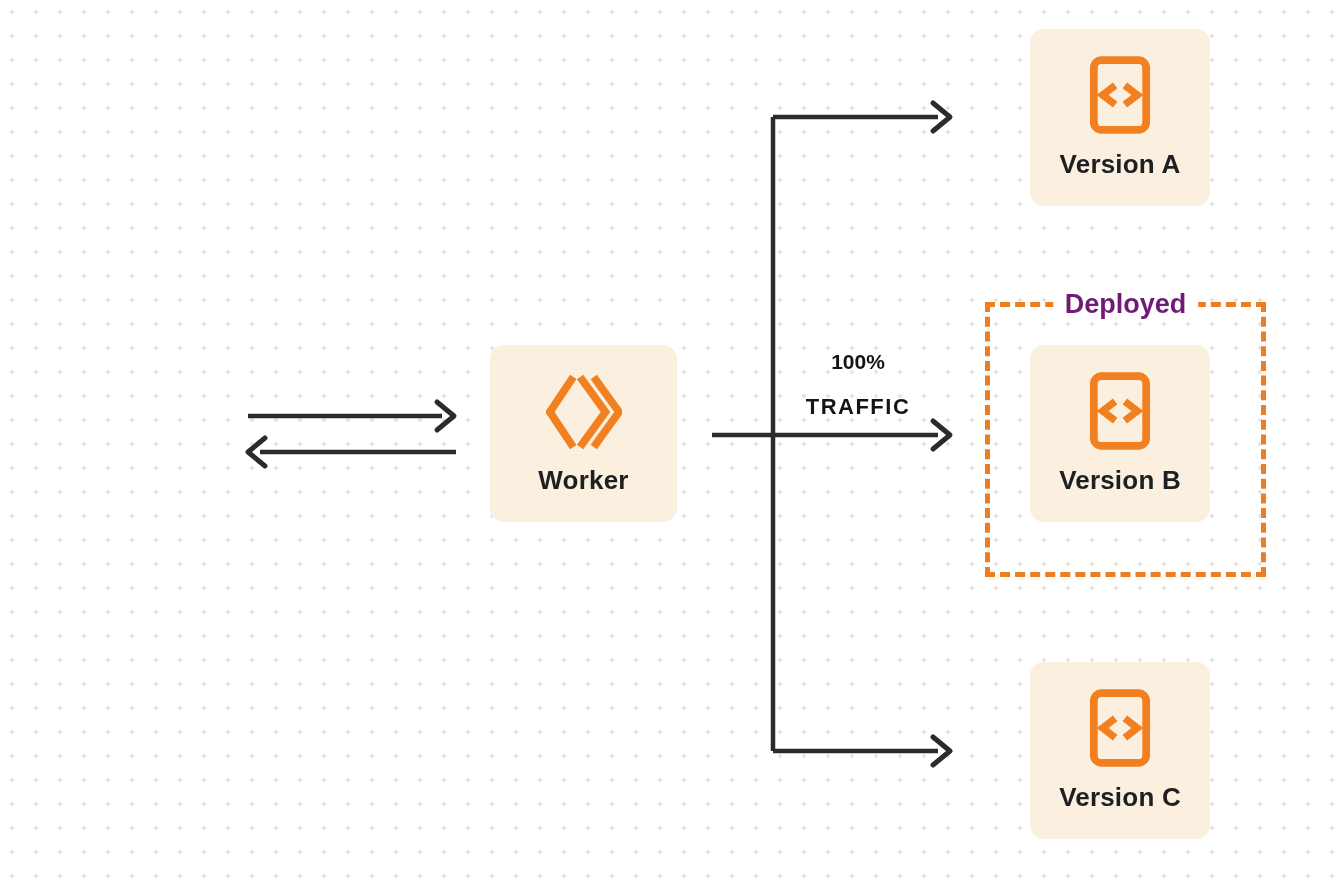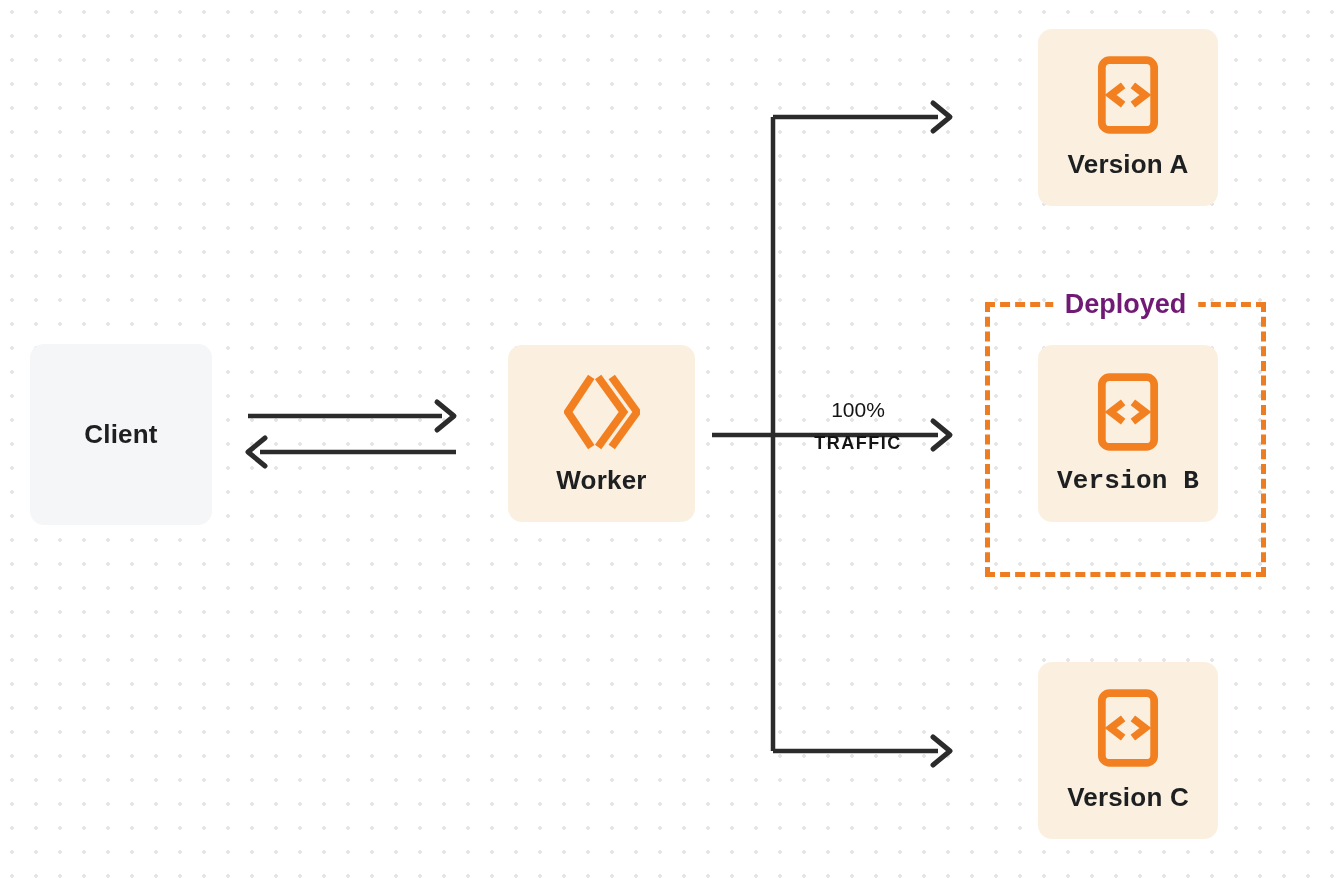--- a/index.html
+++ b/index.html
@@ -24,24 +24,24 @@
     justify-content: center;
     z-index: 2;
   }
   .node-label {
     font-weight: 700;
     font-size: 26px;
     letter-spacing: 0.2px;
     color: #1d1f21;
   }
   .node-client { left: 30px; top: 344px; width: 182px; height: 181px; background: #f5f6f7; }
-  .node-worker { left: 508px; top: 345px; width: 187px; height: 177px; background: #fbf0e0; gap: 12px; }
-  .node-version { width: 180px; height: 177px; background: #fbf0e0; gap: 14px; margin-left: 8px; }
+  .node-worker { left: 490px; top: 345px; width: 187px; height: 177px; background: #fbf0e0; gap: 12px; }
+  .node-version { width: 180px; height: 177px; background: #fbf0e0; gap: 14px; }
   .node-version-a { left: 1030px; top: 29px; }
-  .node-version-b { left: 1030px; top: 345px; font-family: Liberation Mono, monospace; }
+  .node-version-b { left: 1030px; top: 345px; }
   .node-version-c { left: 1030px; top: 662px; justify-content: center; }
   .deployed-box {
     position: absolute;
     left: 985px; top: 302px;
     width: 271px; height: 265px;
     border: 5px dashed #ee7d22;
     z-index: 1;
   }
   .deployed-label {
     position: absolute;
@@ -55,22 +55,22 @@
     white-space: nowrap;
   }
   .traffic-label {
     position: absolute;
     left: 773px; top: 350px;
     width: 170px;
     text-align: center;
     z-index: 2;
     color: #141414;
   }
-  .traffic-line1 { font-weight: 400; font-size: 21px; margin-top: 48px; }
-  .traffic-line2 { font-weight: 700; font-size: 18px; letter-spacing: 1.5px; margin-top: 11px; }
+  .traffic-line1 { font-weight: 700; font-size: 21px; }
+  .traffic-line2 { font-weight: 700; font-size: 22px; letter-spacing: 1.5px; margin-top: 20px; }
   .icon-holder { display: flex; align-items: center; justify-content: center; }
 </style>
 </head>
 <body>
 
 <div class="canvas">
 
   <svg class="wires" width="1338" height="878" viewBox="0 0 1338 878" fill="none">
     <g stroke="#2b2b2b" stroke-width="4.5">
 
@@ -97,23 +97,20 @@
 
   <div class="deployed-box">
     <div class="deployed-label">Deployed</div>
   </div>
 
   <div class="traffic-label">
     <div class="traffic-line1">100%</div>
     <div class="traffic-line2">TRAFFIC</div>
   </div>
 
-  <div class="node node-client">
-    <div class="node-label">Client</div>
-  </div>
 
   <div class="node node-worker">
     <span class="icon-holder">
       <svg width="76" height="82" viewBox="0 0 78 84" fill="none">
         <g stroke="#f28021" stroke-width="8" stroke-linecap="butt" stroke-linejoin="miter">
           <polyline points="28,6 4,42 28,78"></polyline>
           <polyline points="35,6 61,42 35,78"></polyline>
           <polyline points="49,6 75,42 49,78"></polyline>
         </g>
       </svg>

